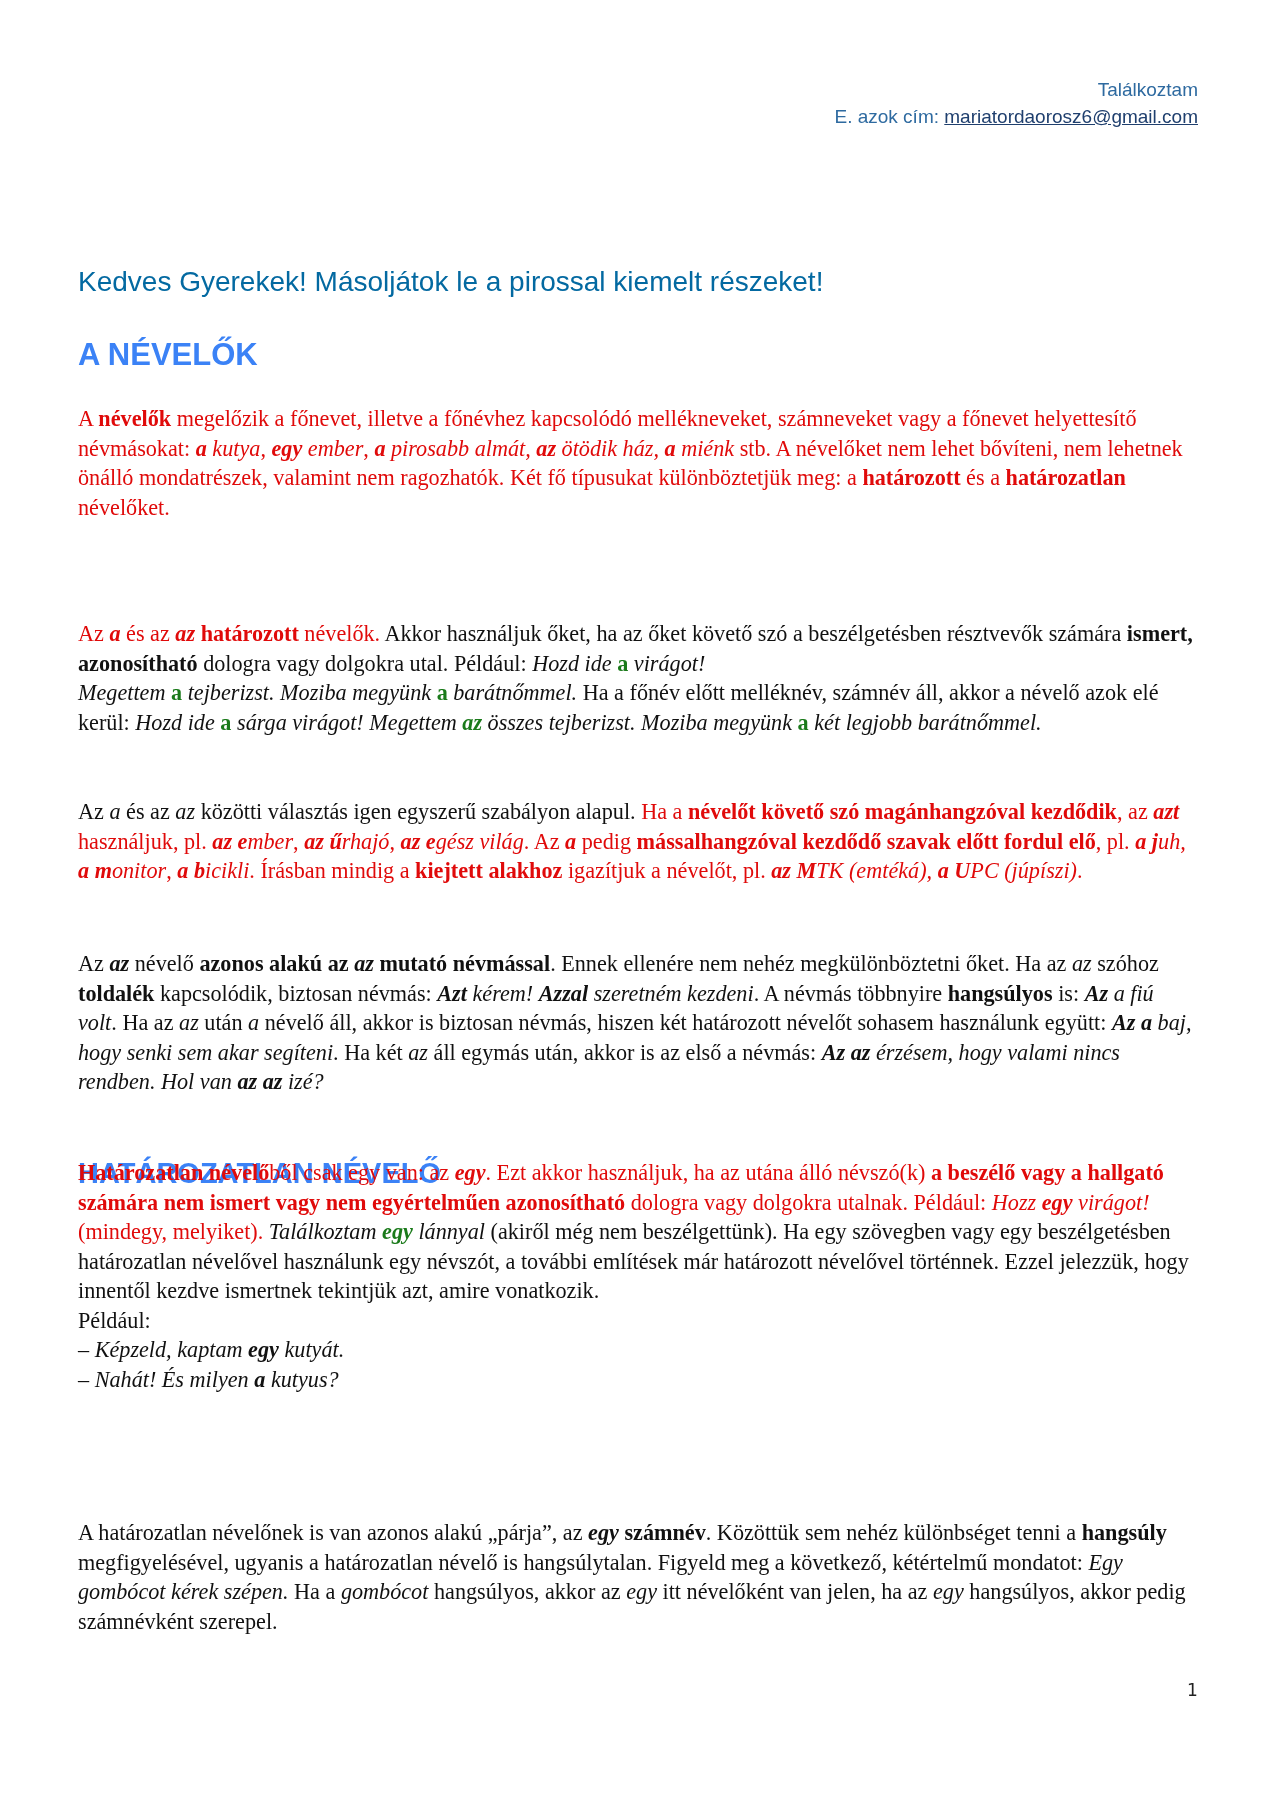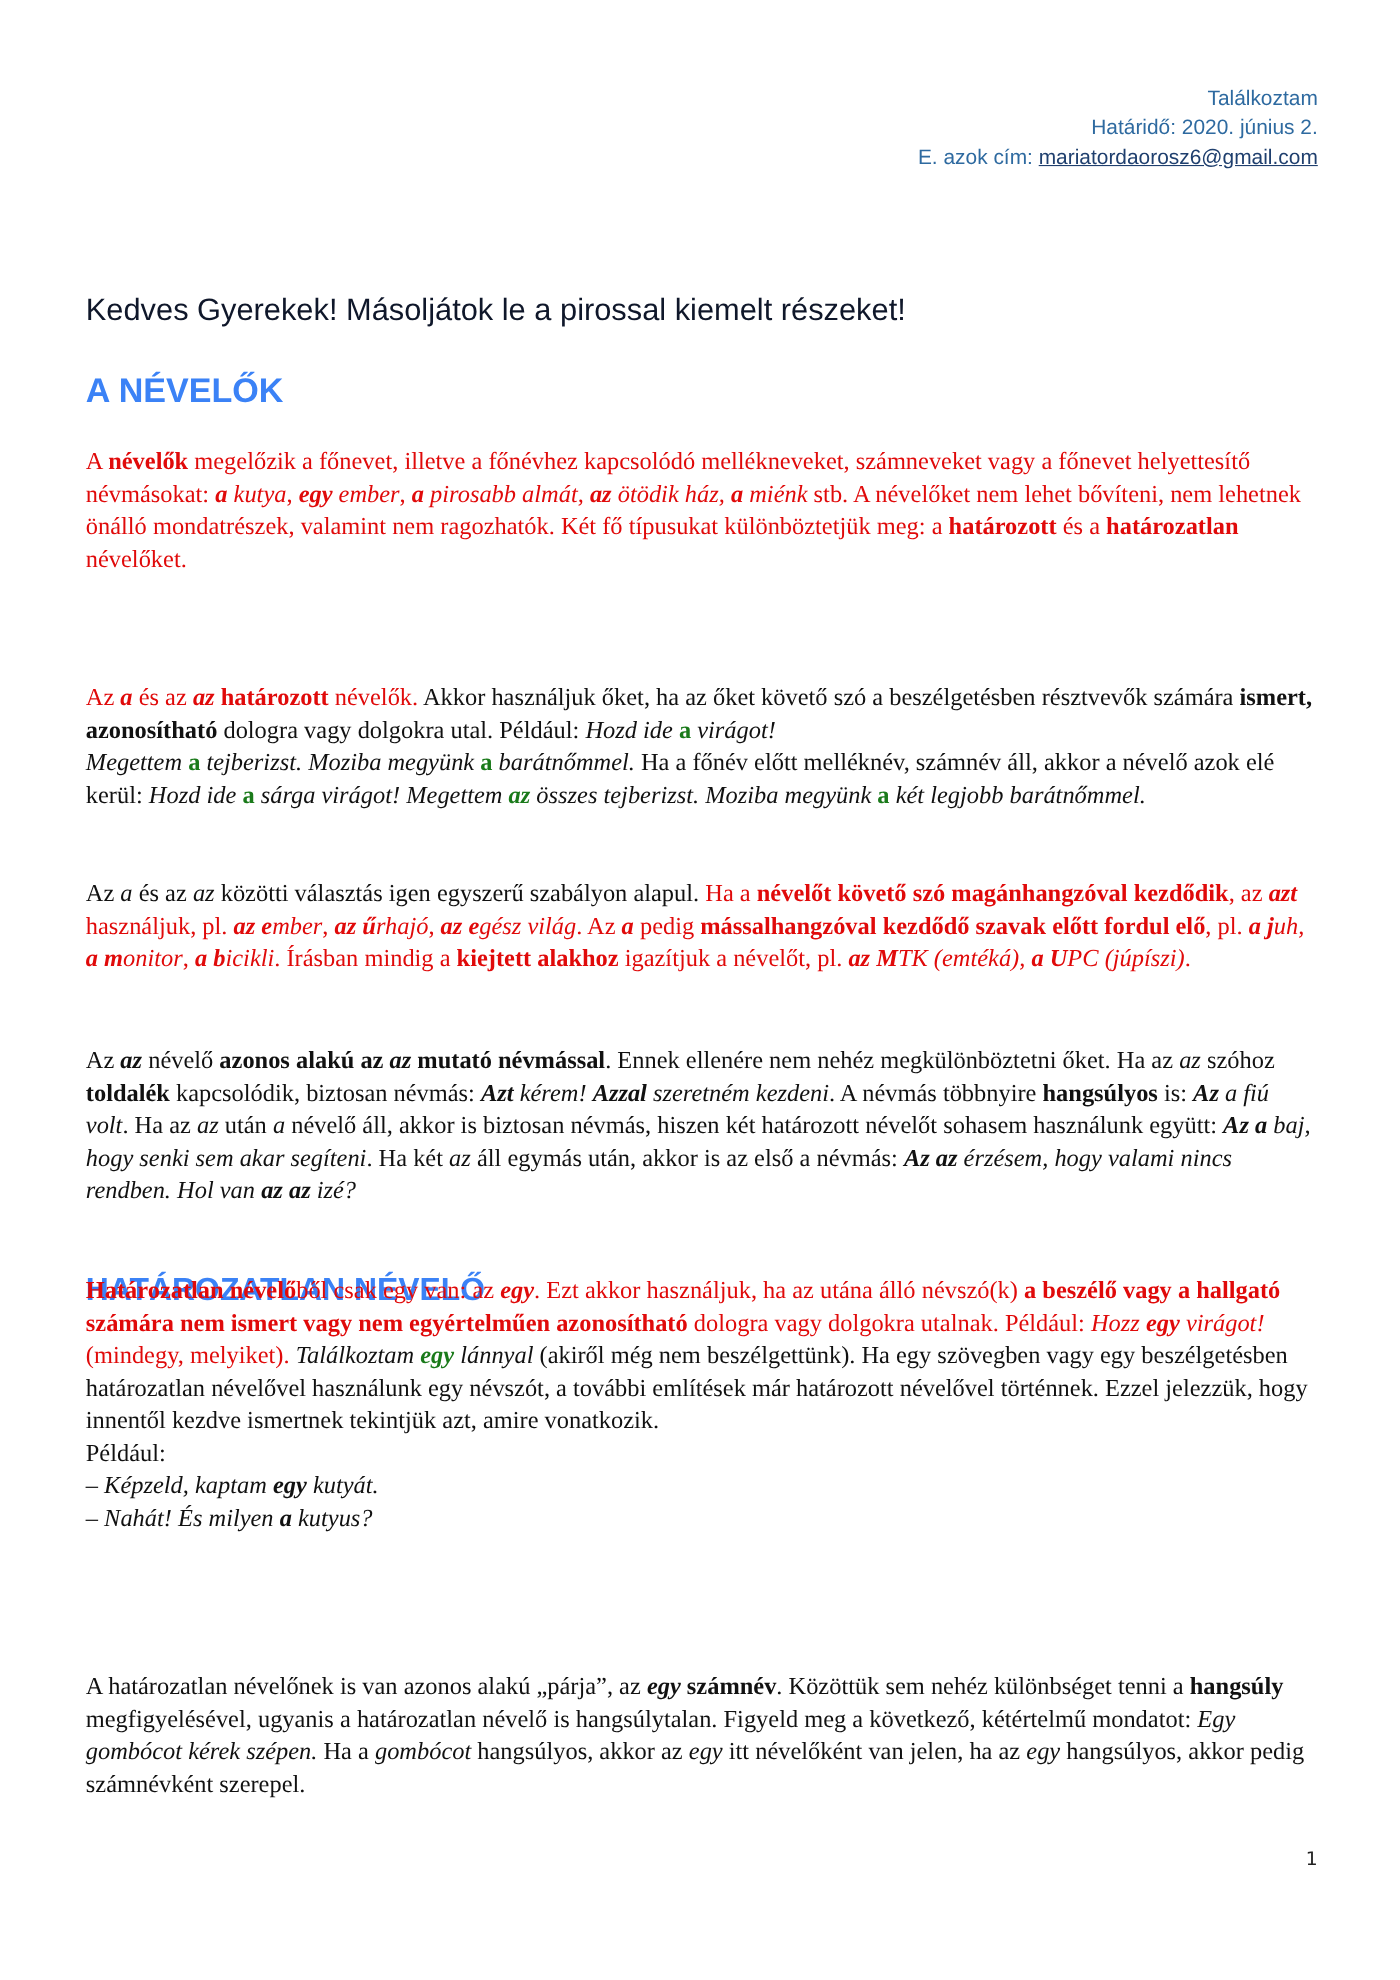--- a/index.html
+++ b/index.html
@@ -6,21 +6,21 @@
   body { width: 1273px; height: 1800px; position: relative; overflow: hidden; }
   .page { position: absolute; left: 0; top: 0; width: 1273px; height: 1800px; }
   .header-block {
     position: absolute; right: 75px; top: 76px; text-align: right;
     font-family: "Liberation Sans", sans-serif; font-size: 19px; line-height: 27px;
     color: #2e6aa0;
   }
   .header-block a { color: #1f3f6e; text-decoration: underline; text-align: right; }
   .intro {
     position: absolute; left: 78px; top: 266px;
-    font-family: "Liberation Sans", sans-serif; font-size: 28px; color: #0f172a;
+    font-family: "Liberation Sans", sans-serif; font-size: 28px; color: #0369a1;
   }
   h1, h2 {
     position: absolute; left: 78px; margin: 0;
     font-family: "Liberation Sans", sans-serif; font-weight: bold; color: #3b82f6;
   }
   h1 { top: 337px; font-size: 31px; }
   .h-def { top: 555px; font-size: 29px; }
   .h-indef { top: 1157px; font-size: 29px; }
   .para {
     position: absolute; left: 78px; width: 1120px; margin: 0;
@@ -42,21 +42,20 @@
     font-family: "DejaVu Sans", sans-serif; font-size: 17px; color: #222;
   }
 </style>
 </head>
 <body>
 
 <div class="page">
 
   <div class="header-block">
     <div>Találkoztam</div>
-    <div>Határidő: 2020. június 2.</div>
     <div>
       <span>E. azok cím: </span><a>mariatordaorosz6@gmail.com</a>
     </div>
   </div>
 
   <div class="intro">Kedves Gyerekek! Másoljátok le a pirossal kiemelt részeket!</div>
 
   <h1>A NÉVELŐK</h1>
 
   <p class="para p1"><span class="red">A </span><span class="red b">névelők</span><span class="red"> megelőzik a főnevet, illetve a főnévhez kapcsolódó mellékneveket, számneveket vagy a főnevet helyettesítő névmásokat: </span><span class="red b i">a</span><span class="red i"> kutya</span><span class="red">, </span><span class="red b i">egy</span><span class="red i"> ember</span><span class="red">, </span><span class="red b i">a</span><span class="red i"> pirosabb almát, </span><span class="red b i">az</span><span class="red i"> ötödik ház, </span><span class="red b i">a</span><span class="red i"> miénk</span><span class="red"> stb. A névelőket nem lehet bővíteni, nem lehetnek önálló mondatrészek, valamint nem ragozhatók. Két fő típusukat különböztetjük meg: a </span><span class="red b">határozott</span><span class="red"> és a </span><span class="red b">határozatlan</span><span class="red"> névelőket.</span></p>

